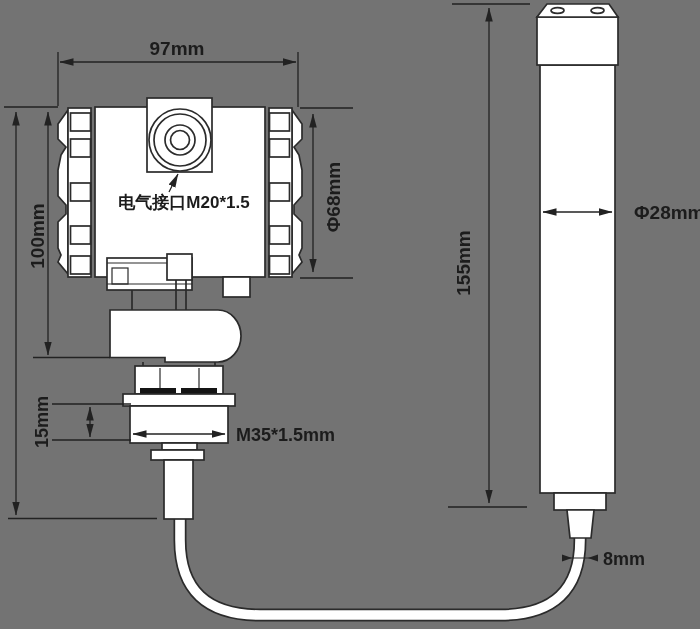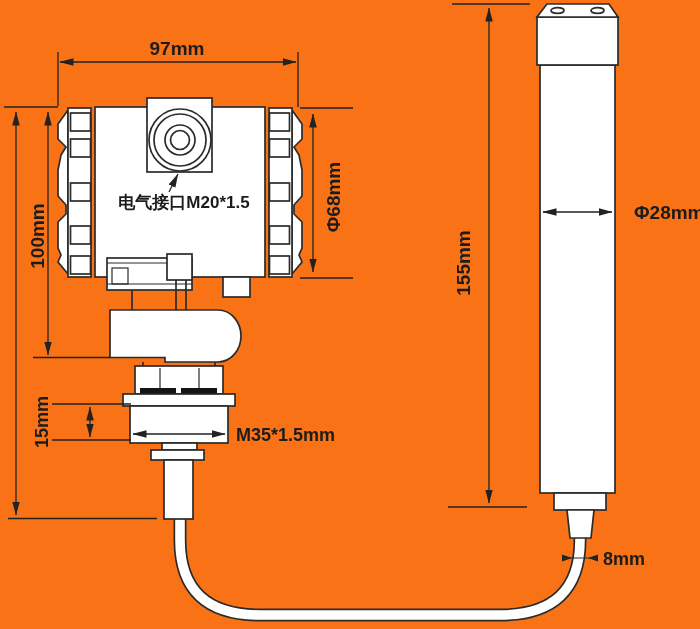--- a/index.html
+++ b/index.html
@@ -1,16 +1,16 @@
 <!DOCTYPE html>
 <html><head>
 <meta charset="utf-8">
 <style>
   html,body{margin:0;padding:0;background:#ffffff;}
-  .wrap{width:700px;height:629px;background:#f97316;overflow:hidden;}
+  .wrap{width:700px;height:629px;background:#737373;overflow:hidden;}
   svg{display:block;}
   .part{fill:#ffffff;stroke:#2b2b2b;stroke-width:1.7;stroke-linejoin:miter;}
   .ln{fill:none;stroke:#2b2b2b;stroke-width:1.7;}
   .thin{fill:none;stroke:#2b2b2b;stroke-width:1.2;}
   .dl{fill:none;stroke:#222222;stroke-width:1.3;}
   .gasket{fill:#141414;stroke:none;}
   .arrowfill{fill:#222222;stroke:none;}
   .dim{font-family:"Liberation Sans","DejaVu Sans",sans-serif;font-size:19px;font-weight:600;fill:#1c1c1c;}
   .dim-s{font-family:"Liberation Sans","DejaVu Sans",sans-serif;font-size:18px;font-weight:600;fill:#1c1c1c;}
   .cjk{font-family:"Liberation Sans","DejaVu Sans",sans-serif;font-size:17px;font-weight:700;fill:#1c1c1c;}

